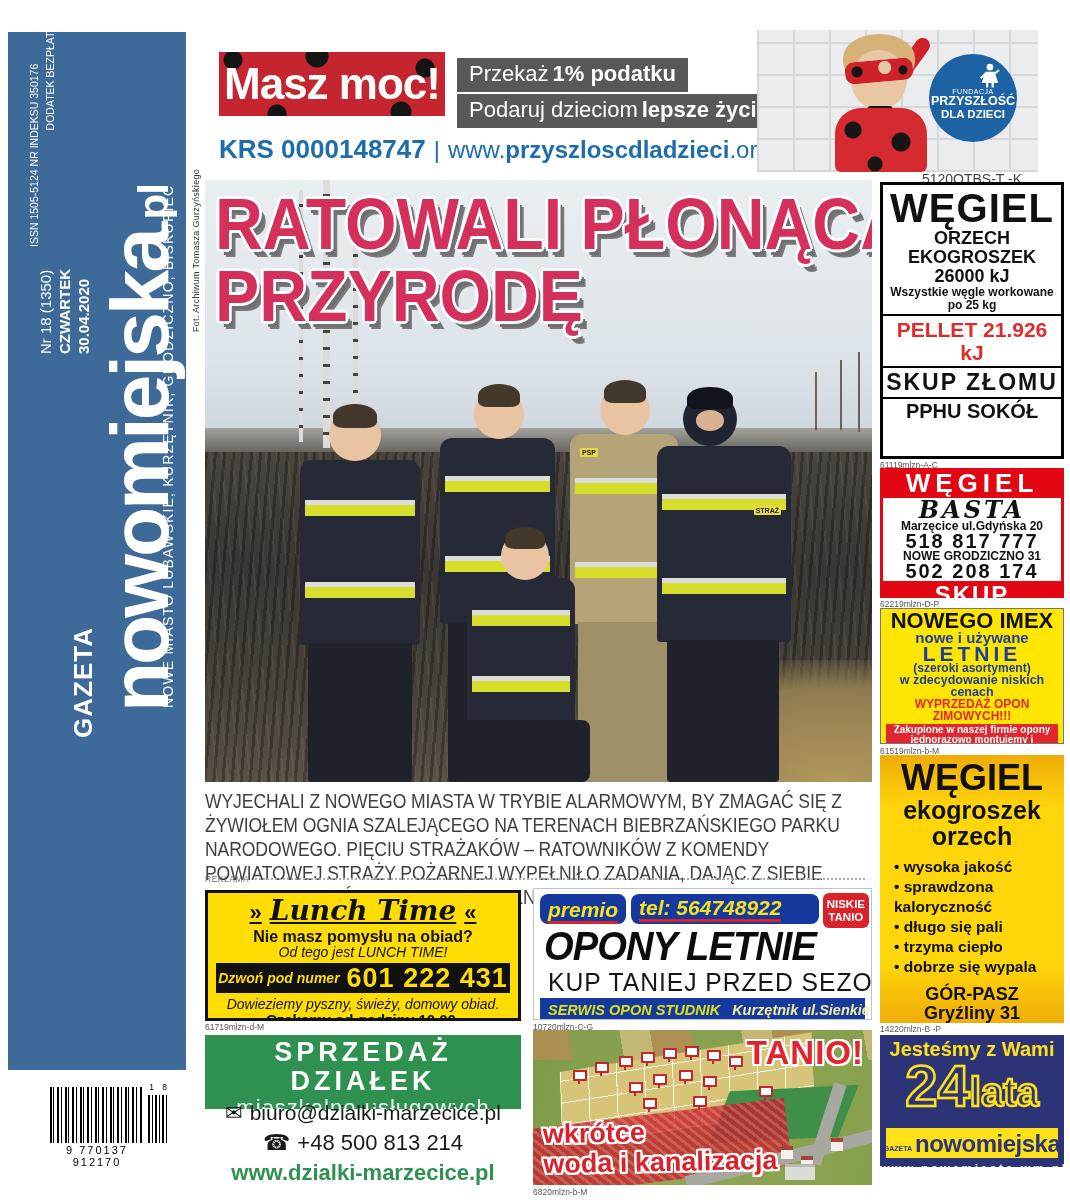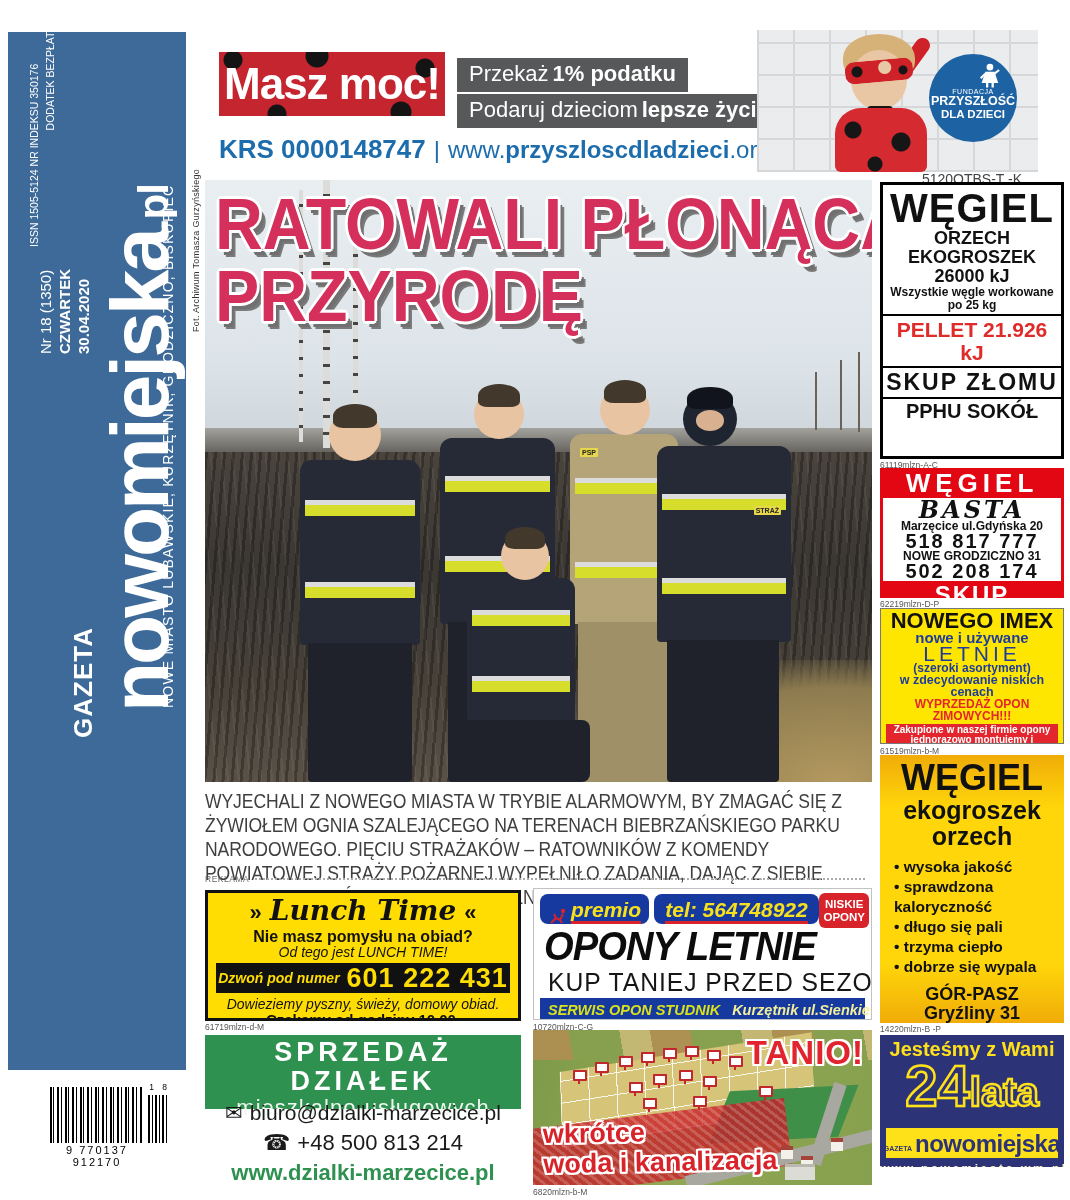--- a/index.html
+++ b/index.html
@@ -107,34 +107,34 @@
   .lead{position:absolute;left:205px;top:789px;width:741px;transform:scaleX(.90);transform-origin:0 0;
      font-size:19.5px;line-height:24px;color:#3f3f3f;letter-spacing:-.1px;}
   .lead b{color:#161616;}
   .rek{position:absolute;left:205px;top:874px;width:660px;display:flex;align-items:center;gap:6px;}
   .rek .lbl{font-size:8.5px;color:#666;letter-spacing:.5px;}
   .rek .dots{flex:1;border-top:2px dotted #aaa;height:0;}
 
   
   .lunch{position:absolute;left:205px;top:890px;width:316px;height:131px;background:#ffdd02;border:3px solid #111;
      box-sizing:border-box;text-align:center;overflow:hidden;}
-  .l-brand{font-family:"DejaVu Serif",serif;font-style:italic;font-weight:bold;font-size:28px;line-height:31px;margin-top:2px;}
+  .l-brand{font-family:"DejaVu Serif",serif;font-style:italic;font-weight:bold;font-size:28px;line-height:31px;margin-top:2px;text-decoration:underline;}
   .l-brand .fl{font-family:"Liberation Sans",sans-serif;font-style:normal;font-size:22px;font-weight:bold;margin:0 8px;}
   .l-q{font-size:16px;font-weight:bold;line-height:17px;}
   .l-a{font-size:14px;font-style:italic;line-height:15px;}
   .l-bar{background:#111;margin:3px 8px;height:30px;display:flex;align-items:center;justify-content:center;gap:7px;}
   .l-c{color:#ffdd02;font-size:14px;font-weight:bold;font-style:italic;}
   .l-p{color:#ffdd02;font-size:27px;font-weight:bold;letter-spacing:1px;}
   .l-d1{font-size:14px;font-style:italic;line-height:16px;}
   .l-d2{font-size:15px;font-weight:bold;line-height:16px;}
 
   
   .premio{position:absolute;left:533px;top:888px;width:339px;height:132px;background:#fff;border:1px solid #c2c2c2;box-sizing:border-box;overflow:hidden;}
   .p-row{display:flex;align-items:center;gap:5px;margin:5px 52px 0 6px;height:30px;}
-  .p-pill{background:#16399f;border-radius:8px;height:30px;display:flex;align-items:flex-end;justify-content:center;padding:0 8px;gap:3px;}
+  .p-pill{background:#16399f;border-radius:8px;height:30px;display:flex;align-items:flex-start;justify-content:center;padding:0 8px;gap:3px;flex-direction:column;}
   .p-brand{color:#f7e11c;font-weight:bold;font-style:italic;font-size:21px;border-bottom:3px solid #d8232a;line-height:22px;}
   .p-tel{color:#f7e11c;font-weight:bold;font-style:italic;font-size:21px;border-bottom:3px solid #d8232a;line-height:22px;}
   .p-badge{position:absolute;right:2px;top:4px;background:#d8232a;border-radius:6px;color:#fff;font-weight:bold;
      font-size:11.5px;line-height:12.5px;padding:5px 4px;text-align:center;}
   .p-badge span{display:block;}
   .p-big{font-size:41px;font-weight:bold;font-style:italic;letter-spacing:-1px;line-height:43px;margin:1px 0 0 10px;
      transform:scaleX(.93);transform-origin:0 0;white-space:nowrap;color:#0c0c0c;}
   .p-sub{font-size:26px;line-height:28px;margin-left:14px;transform:scaleX(.95);transform-origin:0 0;letter-spacing:1px;color:#161616;white-space:nowrap;}
   .p-bot{background:#16399f;margin:2px 6px;height:23px;display:flex;align-items:center;gap:12px;padding:0 8px;}
   .p-b1{color:#d9e21b;font-weight:bold;font-style:italic;font-size:14.5px;white-space:nowrap;}
@@ -188,21 +188,21 @@
   .b-top{color:#fff;font-weight:bold;font-size:26px;letter-spacing:5px;text-align:center;height:28px;line-height:27px;}
   .b-mid{background:#fff;text-align:center;padding:1px 0;}
   .b-logo{font-family:"DejaVu Serif",serif;font-style:italic;font-weight:bold;font-size:24px;letter-spacing:3px;line-height:21px;}
   .b-a{font-size:12px;font-weight:bold;line-height:13px;}
   .b-t{font-size:20px;font-weight:bold;letter-spacing:2px;line-height:17px;}
   .b-bot{color:#fff;font-weight:bold;font-size:24px;text-align:center;height:28px;line-height:28px;letter-spacing:2px;}
 
   .imex{position:absolute;left:880px;top:608px;width:184px;height:136px;background:#ffe600;border:1px solid #777;box-sizing:border-box;text-align:center;overflow:hidden;}
   .i-t{font-size:22px;font-weight:bold;line-height:21px;margin-top:1px;}
   .i-s{color:#1e3c9e;font-weight:bold;font-size:15px;line-height:14px;}
-  .i-l{color:#1e3c9e;font-weight:normal;font-size:21px;line-height:18px;letter-spacing:4px;}
+  .i-l{color:#1e3c9e;font-weight:bold;font-size:21px;line-height:18px;letter-spacing:4px;}
   .i-n{color:#1e3c9e;font-weight:bold;font-size:12px;line-height:11px;}
   .i-c{color:#1e3c9e;font-weight:bold;font-size:12.5px;line-height:12px;}
   .i-w{color:#e3262d;font-weight:bold;font-size:12px;line-height:12px;}
   .i-r{background:#e3262d;color:#fff;font-weight:bold;font-size:10px;line-height:10px;margin:2px 5px;padding:1px 0;}
   .i-r span{display:block;}
 
   .gorpasz{position:absolute;left:880px;top:755px;width:184px;height:268px;text-align:center;box-sizing:border-box;overflow:hidden;
      background:linear-gradient(180deg,#f0ac08 0%,#ffd60a 20%,#ffd60a 78%,#f0ac08 100%);}
   .g-t{font-size:36px;font-weight:bold;line-height:38px;margin-top:4px;}
   .g-s{font-size:25px;font-weight:bold;line-height:26px;}
@@ -371,21 +371,21 @@
           <path d="M3 15 L8 10 L12 12 L15 6 M8 10 L6 6 M12 12 L14 15" stroke="#d8232a" stroke-width="2" fill="none"></path>
         </svg>
         <span class="p-brand">premio</span>
       </div>
       <div class="p-pill" style="flex:1;">
         <span class="p-tel">tel: 564748922</span>
       </div>
     </div>
     <div class="p-badge">
       <span>NISKIE</span>
-      <span>OPONY</span>
+      <span>TANIO</span>
     </div>
     <div class="p-big">OPONY LETNIE</div>
     <div class="p-sub">KUP TANIEJ PRZED SEZONEM</div>
     <div class="p-bot">
       <span class="p-b1">SERWIS OPON STUDNIK</span>
       <span class="p-b2">Kurzętnik  ul.Sienkiewicza 29</span>
     </div>
   </div>
   <div class="code" style="left:533px;top:1022px;width:339px;">10720mlzn-C-G</div>
 

